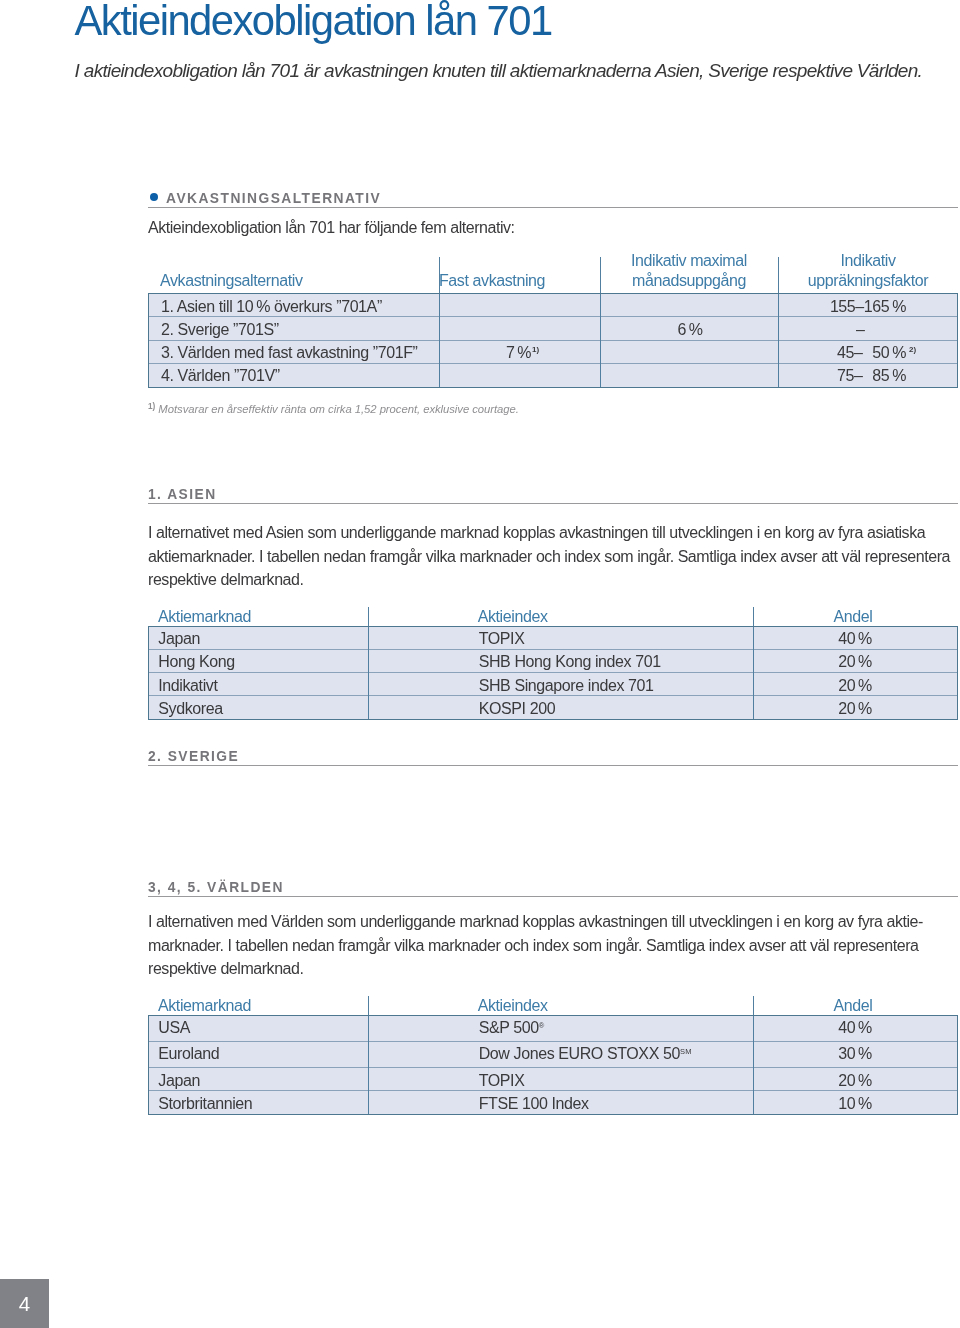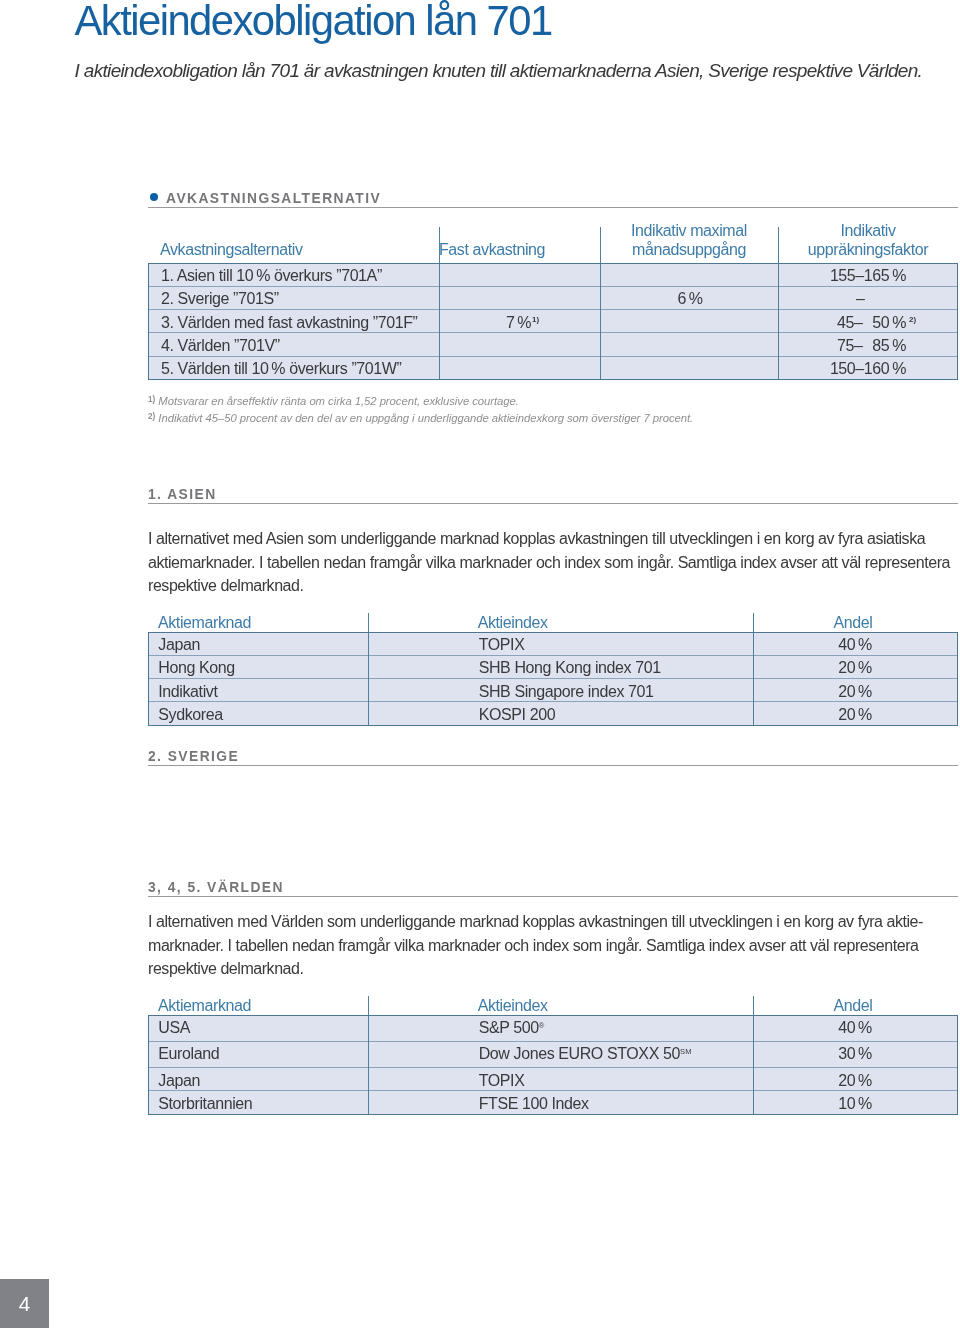--- a/index.html
+++ b/index.html
@@ -58,20 +58,21 @@
 
   <h1 class="title">Aktieindexobligation lån 701</h1>
   <div class="subtitle">I aktieindexobligation lån 701 är avkastningen knuten till aktiemarknaderna Asien, Sverige respektive Världen.</div>
 
   <div class="sec" style="top:189px">
     <div class="sec-head">
       <span class="bullet"></span>
       <span class="lbl">AVKASTNINGSALTERNATIV</span>
       <span class="rule"></span>
     </div>
+    <p class="body" style="margin-top:7px">Aktieindexobligation lån 701 har följande fem alternativ:</p>
 
     <div class="tbl" style="margin-top:9.7px">
       <div class="hdr">
         <span class="vline" style="left:291px;top:8px;bottom:0"></span>
         <span class="vline" style="left:452px;top:8px;bottom:0"></span>
         <span class="vline" style="left:630px;top:8px;bottom:0"></span>
         <span class="h" style="left:12px">Avkastningsalternativ</span>
         <span class="h" style="left:291px;width:161px;text-align:left">Fast avkastning</span>
         <span class="h" style="left:630px;width:180px;text-align:center">Indikativ<br>uppräkningsfaktor</span>
         <span class="h" style="left:452px;width:178px;text-align:center">Indikativ maximal<br>månadsuppgång</span>
@@ -105,43 +106,36 @@
                 <td style="text-align:center"><span class="val" style="position:relative;right:2px">7 %<sup class="fn" style="left:calc(100% + 1px)">1)</sup></span></td>
                 <td style="text-align:center"></td>
                 <td style="text-align:right;padding-right:51px"><span class="val">45–  50 %<sup class="fn" style="left:calc(100% + 3px)">2)</sup></span></td>
               </tr>
               <tr>
                 <td style="padding-left:12px">4. Världen ”701V”</td>
                 <td style="text-align:center"><span class="val" style="position:relative;right:2px"></span></td>
                 <td style="text-align:center"></td>
                 <td style="text-align:right;padding-right:51px"><span class="val">75–  85 %</span></td>
               </tr>
-              <tr>
-                <td style="padding-left:12px">5. Världen till 10 % överkurs ”701W”</td>
-                <td style="text-align:center"><span class="val" style="position:relative;right:2px"></span></td>
-                <td style="text-align:center"></td>
-                <td style="text-align:right;padding-right:51px"><span class="val">150–160 %</span></td>
-              </tr>
             </tbody>
         </table>
       </div>
     </div>
 
     <div class="footnotes" style="margin-top:14px">
         <div><sup>1)</sup> Motsvarar en årseffektiv ränta om cirka 1,52 procent, exklusive courtage.</div>
-        <div><sup>2)</sup> Indikativt 45–50 procent av den del av en uppgång i underliggande aktieindexkorg som överstiger 7 procent.</div>
       </div>
   </div>
 
   <div class="sec" style="top:485px">
     <div class="sec-head">
       <span class="lbl noind">1. ASIEN</span>
       <span class="rule"></span>
     </div>
-    <p class="body" style="margin-top:22px">I alternativet med Asien som underliggande marknad kopplas avkastningen till utvecklingen i en korg av fyra asiatiska aktiemarknader. I tabellen nedan framgår vilka marknader och index som ingår. Samtliga index avser att väl representera respektive delmarknad.</p>
+    <p class="body" style="margin-top:16px">I alternativet med Asien som underliggande marknad kopplas avkastningen till utvecklingen i en korg av fyra asiatiska aktiemarknader. I tabellen nedan framgår vilka marknader och index som ingår. Samtliga index avser att väl representera respektive delmarknad.</p>
     <div class="tbl" style="margin-top:14px">
         <div class="hdr m" style="height:20px">
           <span class="vline" style="left:220px;top:1px;bottom:0"></span>
           <span class="vline" style="left:605px;top:1px;bottom:0"></span>
           <span class="h" style="left:10px">Aktiemarknad</span>
           <span class="h" style="left:329.7px">Aktieindex</span>
           <span class="h" style="left:605px;width:200px;text-align:center">Andel</span>
         </div>
         <div class="tbox">
           <span class="vline" style="left:219px;top:0;bottom:0;z-index:2"></span>

